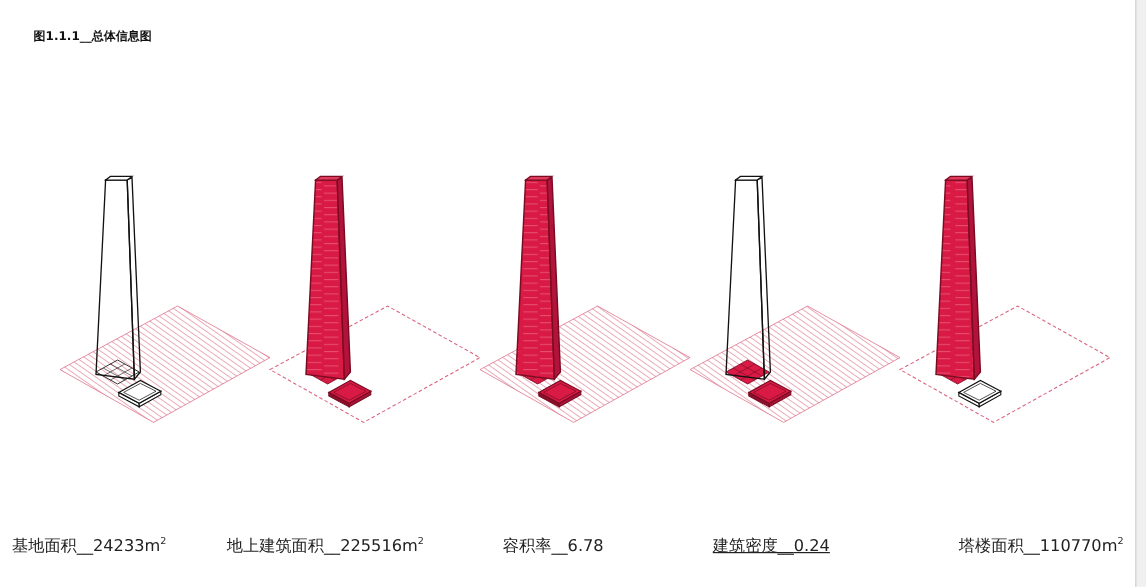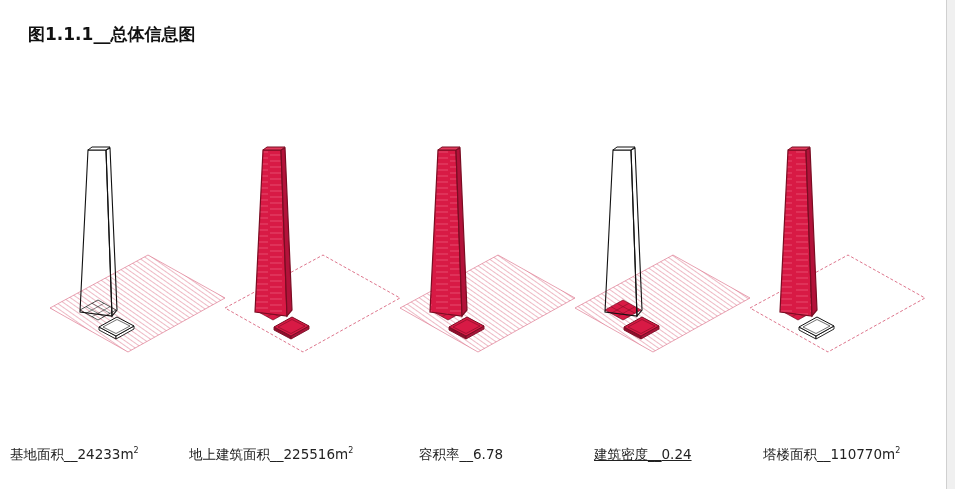--- a/index.html
+++ b/index.html
@@ -3,21 +3,21 @@
 <meta charset="utf-8">
 <style>
   html, body { margin: 0; padding: 0; }
   body {
     width: 955px; height: 489px; overflow: hidden;
     background: #ffffff; position: relative;
     font-family: "DejaVu Sans", "Liberation Sans", sans-serif;
   }
   .figure-title {
     position: absolute; left: 28px; top: 23px;
-    font-size: 17px; font-weight: bold; color: #111;
+    font-size: 10px; font-weight: bold; color: #111;
     letter-spacing: 0px;
   }
   .canvas { position: absolute; left: 0; top: 0; width: 945px; height: 489px; }
   .label {
     position: absolute; top: 446px;
     font-size: 13.5px; color: #222; white-space: nowrap;
   }
   .label sup { font-size: 8px; vertical-align: 6px; }
   .scrollbar {
     position: absolute; right: 0; top: 0; width: 8px; height: 489px;
@@ -124,17 +124,17 @@
 </div>
 <div class="label" style="left:189px;">
   <span>地上建筑面积__</span><span>225516</span><span>m</span><sup>2</sup>
 </div>
 <div class="label" style="left:419px;">
   <span>容积率__</span><span>6.78</span>
 </div>
 <div class="label" style="left:594px;text-decoration:underline;">
   <span>建筑密度__</span><span>0.24</span>
 </div>
-<div class="label" style="left:763px;">
+<div class="label" style="left:799px;">
   <span>塔楼面积__</span><span>110770</span><span>m</span><sup>2</sup>
 </div>
 
 <div class="scrollbar"></div>
 
 </body></html>

